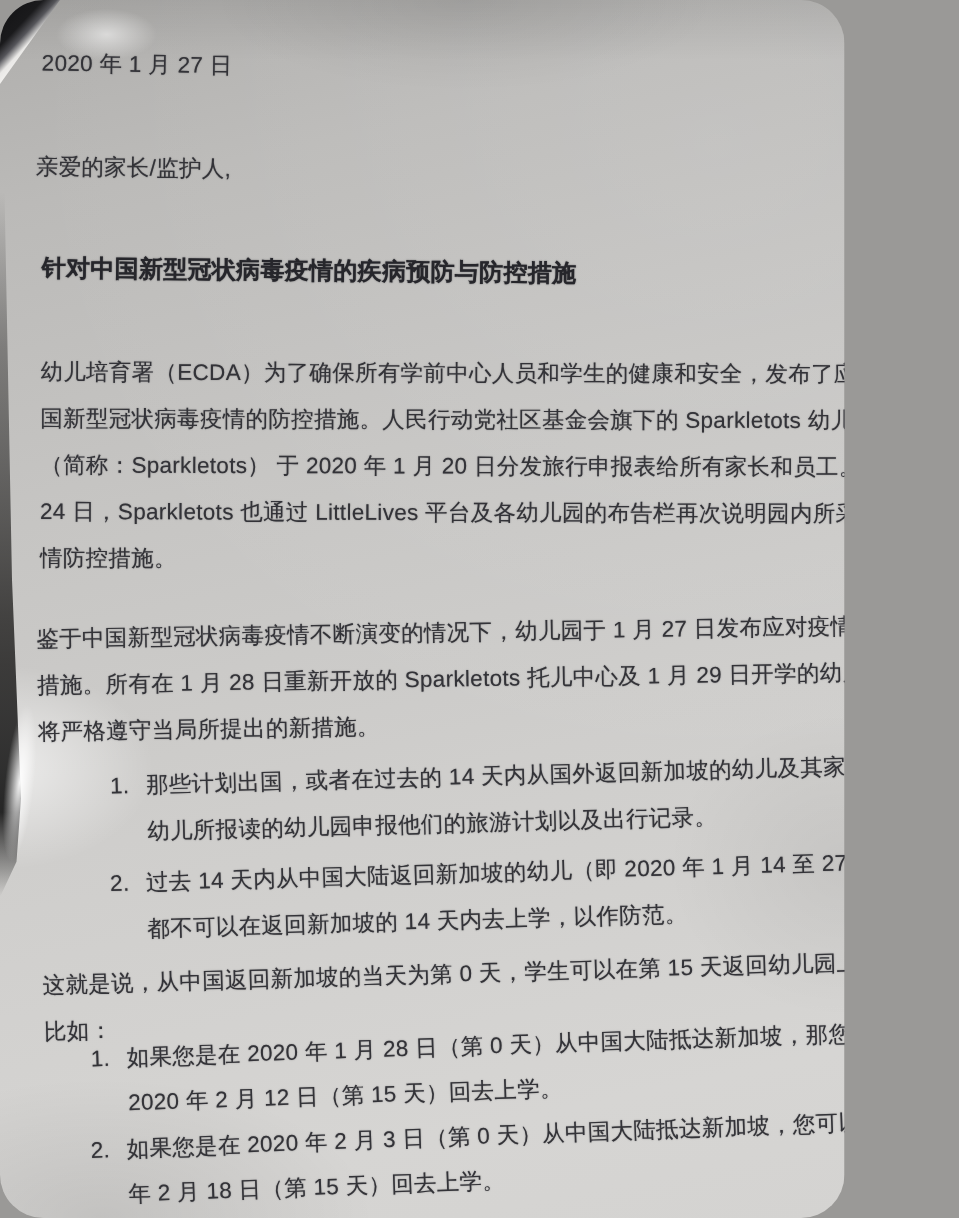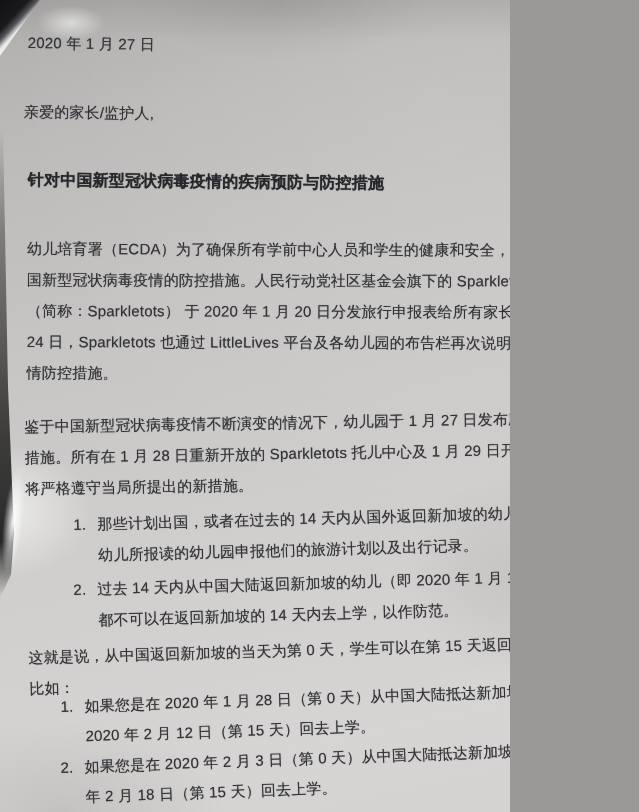--- a/index.html
+++ b/index.html
@@ -6,23 +6,24 @@
     margin: 0;
     padding: 0;
     width: 639px;
     height: 812px;
     overflow: hidden;
     background: #9a9997;
     font-family: "Liberation Sans", "DejaVu Sans", sans-serif;
   }
   .photo {
     position: relative;
-    width: 510px;
+    width: 563px;
     height: 812px;
     overflow: hidden;
+    border-radius: 29px;
   }
   
   .paper {
     position: absolute;
     inset: 0;
     background:
       radial-gradient(140% 90% at 85% 12%, rgba(255,255,255,0.10), rgba(0,0,0,0) 60%),
       linear-gradient(168deg, #afaeac 0%, #bbbab8 15%, #c6c5c3 38%, #cfcecc 62%, #d6d5d3 88%, #d4d3d1 100%);
   }
   

